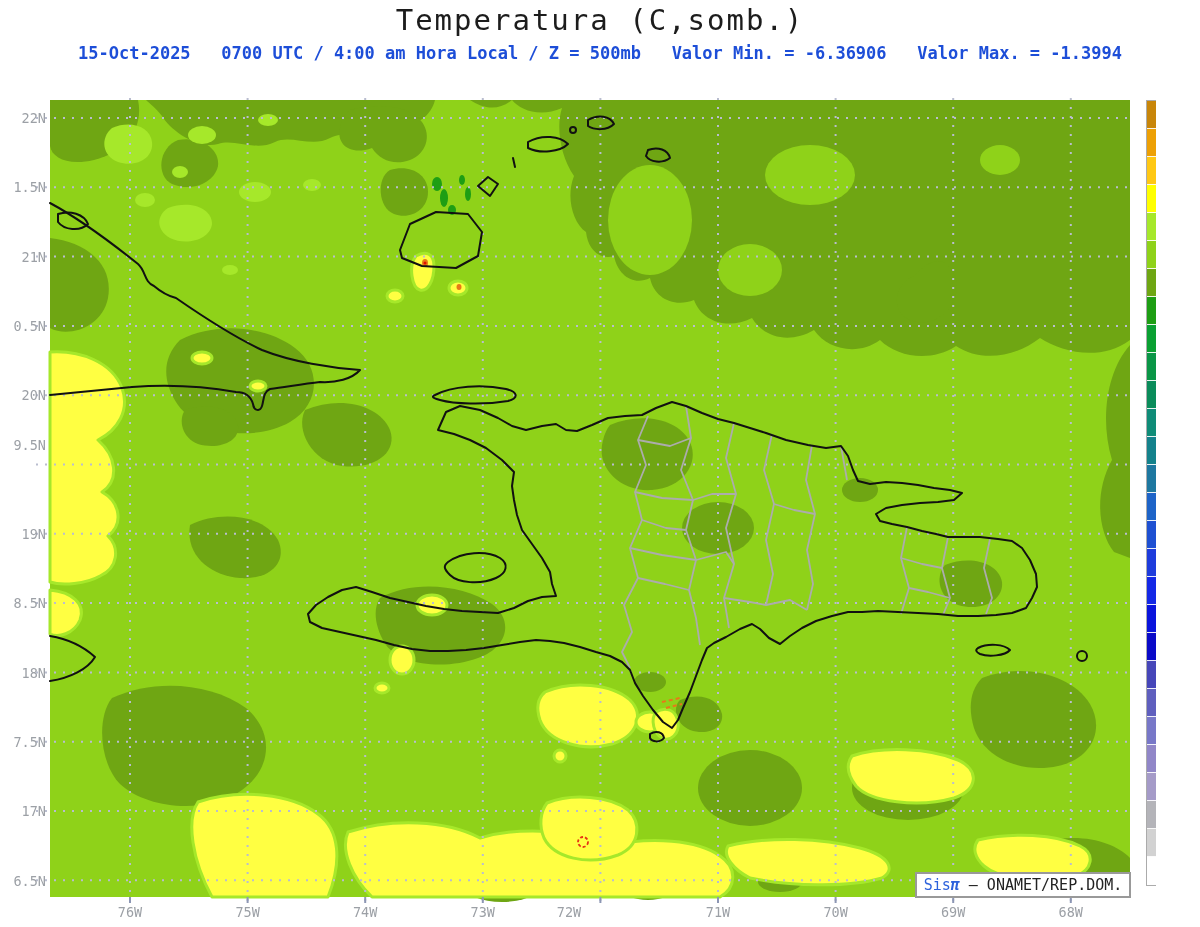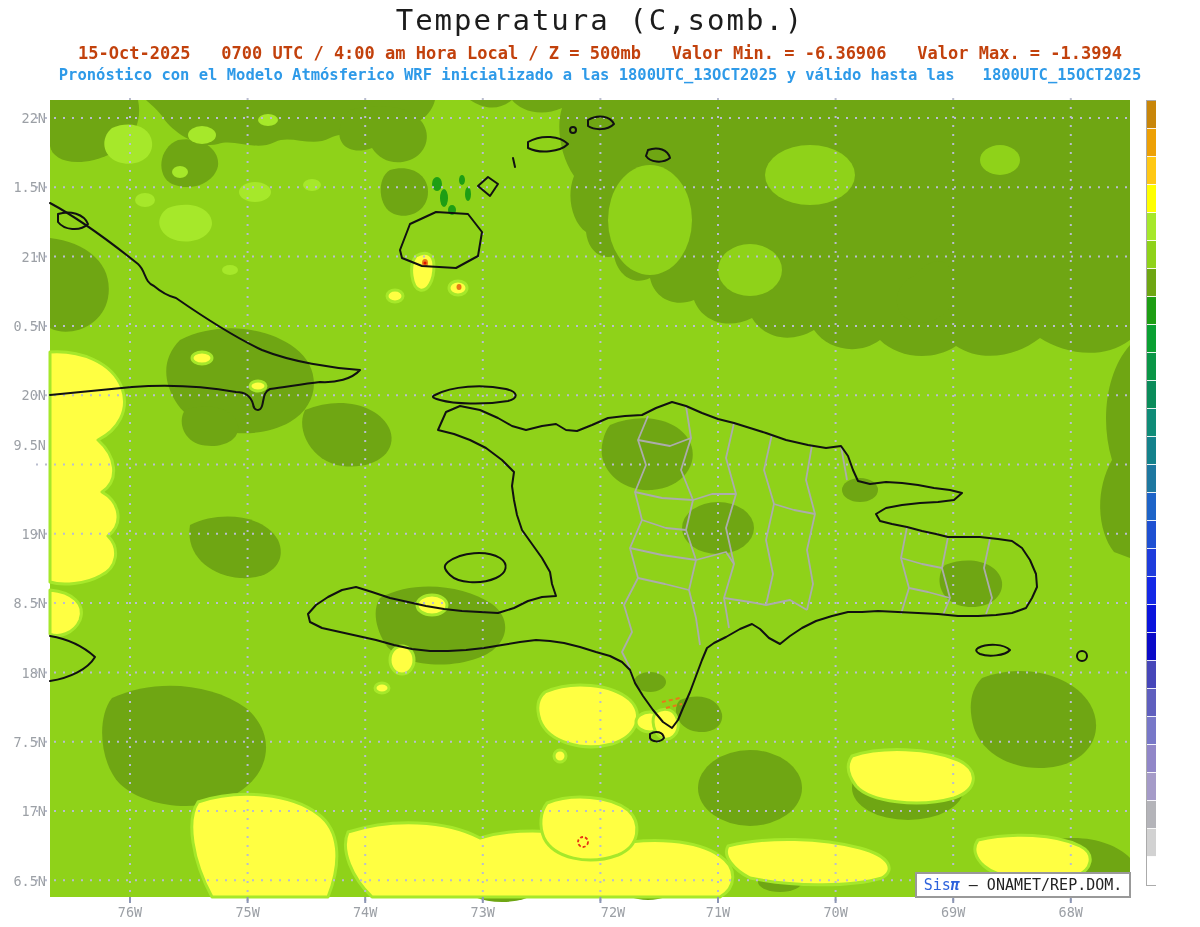--- a/index.html
+++ b/index.html
@@ -40,22 +40,21 @@
   .wm-brand{color:#2D62DC;}
   .wm-pi{color:#2D62DC;font-style:italic;font-weight:700;}
   .wm-org{color:#222;}
 </style>
 </head>
 <body>
 
 <div class="stage">
 
   <div class="title">Temperatura (C,somb.)</div>
-  <div class="sub1" style="color: #c2410c;">15-Oct-2025   0700 UTC / 4:00 am Hora Local / Z = 500mb   Valor Min. = -6.36906   Valor Max. = -1.3994</div>
-  <div class="sub2" style="color: rgb(46, 154, 232);">Pronóstico con el Modelo Atmósferico WRF inicializado a las 1800UTC_13OCT2025 y válido hasta las   1800UTC_15OCT2025</div>
+  <div class="sub1" style="color: #1d4ed8;">15-Oct-2025   0700 UTC / 4:00 am Hora Local / Z = 500mb   Valor Min. = -6.36906   Valor Max. = -1.3994</div>
 
   <div class="mapwrap">
     <svg width="1080" height="797" viewBox="0 0 1080 797">
 
       <rect class="light" x="0" y="0" width="1080" height="797"></rect>
 
       <g>
         <path class="olive" d="M0,0 H88 C94,28 76,52 44,60 C18,66 2,58 0,46 Z"></path>
         <path class="olive" d="M96,0 H385 C380,20 360,30 335,24 C318,38 295,30 280,38 C262,48 240,34 225,42 C205,52 185,38 168,44 C148,50 120,30 112,16 C106,8 100,4 96,0 Z"></path>
         <path class="olive" d="M128,40 C150,36 170,48 168,66 C164,84 140,92 122,84 C106,76 108,48 128,40 Z"></path>
@@ -235,21 +234,21 @@
       <span class="lat-label" style="top: 663.64px;">18N</span>
       <span class="lat-label" style="top: 732.97px;">7.5N</span>
       <span class="lat-label" style="top: 802.3px;">17N</span>
       <span class="lat-label" style="top: 871.63px;">6.5N</span>
     </div>
   <div id="lonLabels">
       <span class="lon-label" style="left: 130px;">76W</span>
       <span class="lon-label" style="left: 247.6px;">75W</span>
       <span class="lon-label" style="left: 365.2px;">74W</span>
       <span class="lon-label" style="left: 482.8px;">73W</span>
-      <span class="lon-label" style="left: 613px;">72W</span>
+      <span class="lon-label" style="left: 569px;">72W</span>
       <span class="lon-label" style="left: 718px;">71W</span>
       <span class="lon-label" style="left: 835.6px;">70W</span>
       <span class="lon-label" style="left: 953.2px; text-align: right;">69W</span>
       <span class="lon-label" style="left: 1070.8px;">68W</span>
     </div>
 
   <div class="colorbar" id="colorbar">
       <div class="cb-seg" style="background: rgb(200, 134, 10);"></div>
       <div class="cb-seg" style="background: rgb(237, 160, 5);"></div>
       <div class="cb-seg" style="background: rgb(255, 200, 20);"></div>

